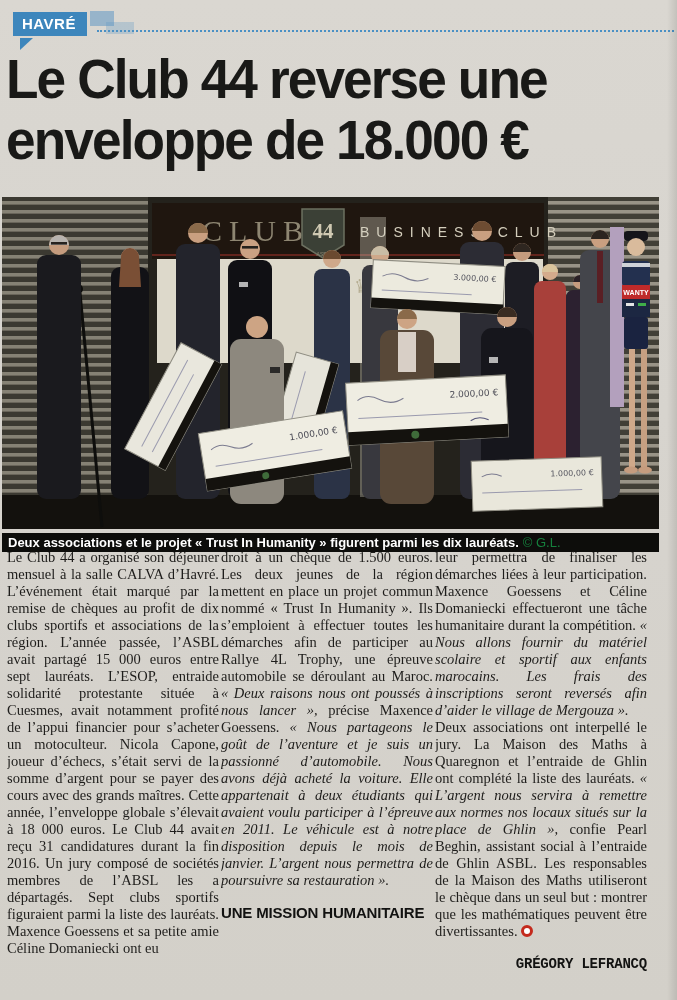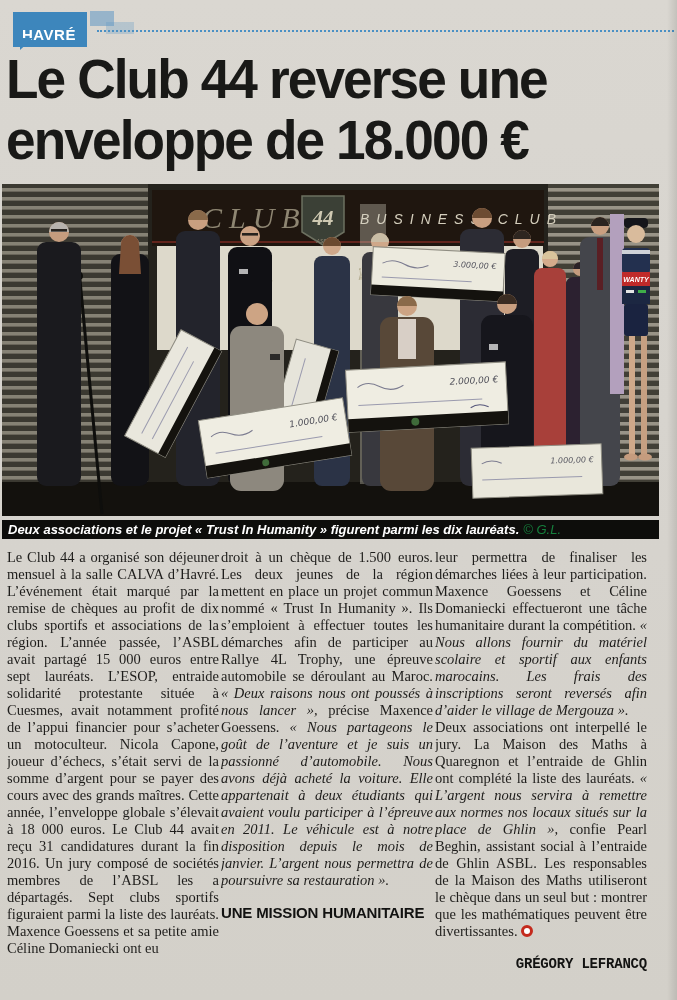--- a/index.html
+++ b/index.html
@@ -14,42 +14,42 @@
   .page::after{
     content:"";position:absolute;top:0;right:0;width:10px;height:100%;
     background:linear-gradient(90deg,rgba(0,0,0,0),rgba(0,0,0,0.10));
     pointer-events:none;
   }
   
   .tag{
     position:absolute;left:13px;top:12px;z-index:3;
     background:#3d86bc;color:#fff;
     font-family:"Liberation Sans",sans-serif;font-weight:bold;font-size:15px;
-    padding:14px 11px 4px 9px;letter-spacing:.5px;
+    padding:3px 11px 4px 9px;letter-spacing:.5px;
   }
   .tag-tail{
     position:absolute;left:20px;top:38px;width:0;height:0;z-index:3;
     border-top:12px solid #3d86bc;border-right:13px solid transparent;
   }
   .tag-decor1{position:absolute;left:90px;top:11px;width:24px;height:15px;background:rgba(96,152,196,.55);}
   .tag-decor2{position:absolute;left:106px;top:22px;width:28px;height:12px;background:rgba(96,152,196,.30);}
   .rule-dotted{
     position:absolute;left:97px;right:3px;top:30px;height:0;
     border-top:2px dotted #4a90c4;
   }
   
   .headline{
     position:absolute;left:6px;top:48px;width:668px;
     font-family:"Liberation Sans",sans-serif;font-weight:bold;
     font-size:56px;line-height:61px;letter-spacing:-2px;color:#191917;
     transform:scaleX(.95);transform-origin:left top;
     white-space:nowrap;
   }
   
-  figure.photo{position:absolute;left:2px;top:184px;width:657px;margin:0;font-style:italic;}
+  figure.photo{position:absolute;left:2px;top:197px;width:657px;margin:0;}
   .caption-bar{
     box-sizing:border-box;width:657px;height:19px;background:#0d0d0b;
     color:#fff;font-family:"Liberation Sans",sans-serif;font-weight:bold;
     font-size:13px;line-height:19px;padding:0 6px;
     transform-origin:left top;white-space:nowrap;overflow:hidden;
   }
   .caption-credit{color:#15803d;font-weight:normal;margin-left:4px;}
   
   .columns{
     position:absolute;left:7px;top:549px;width:663px;height:448px;

